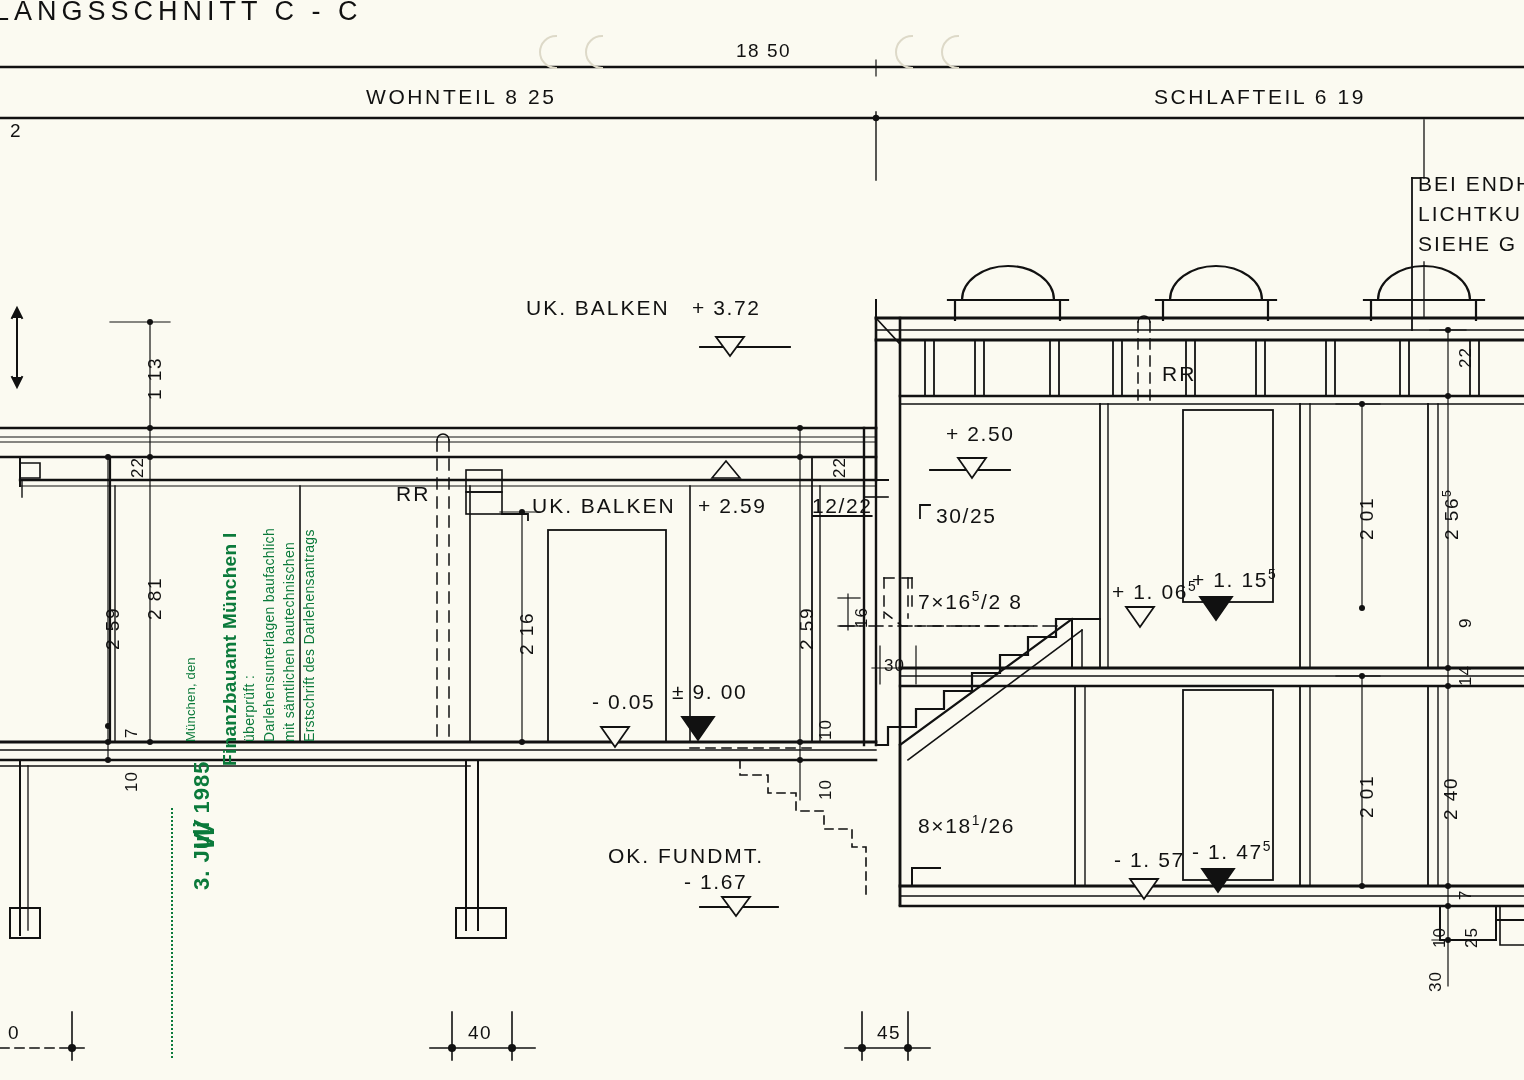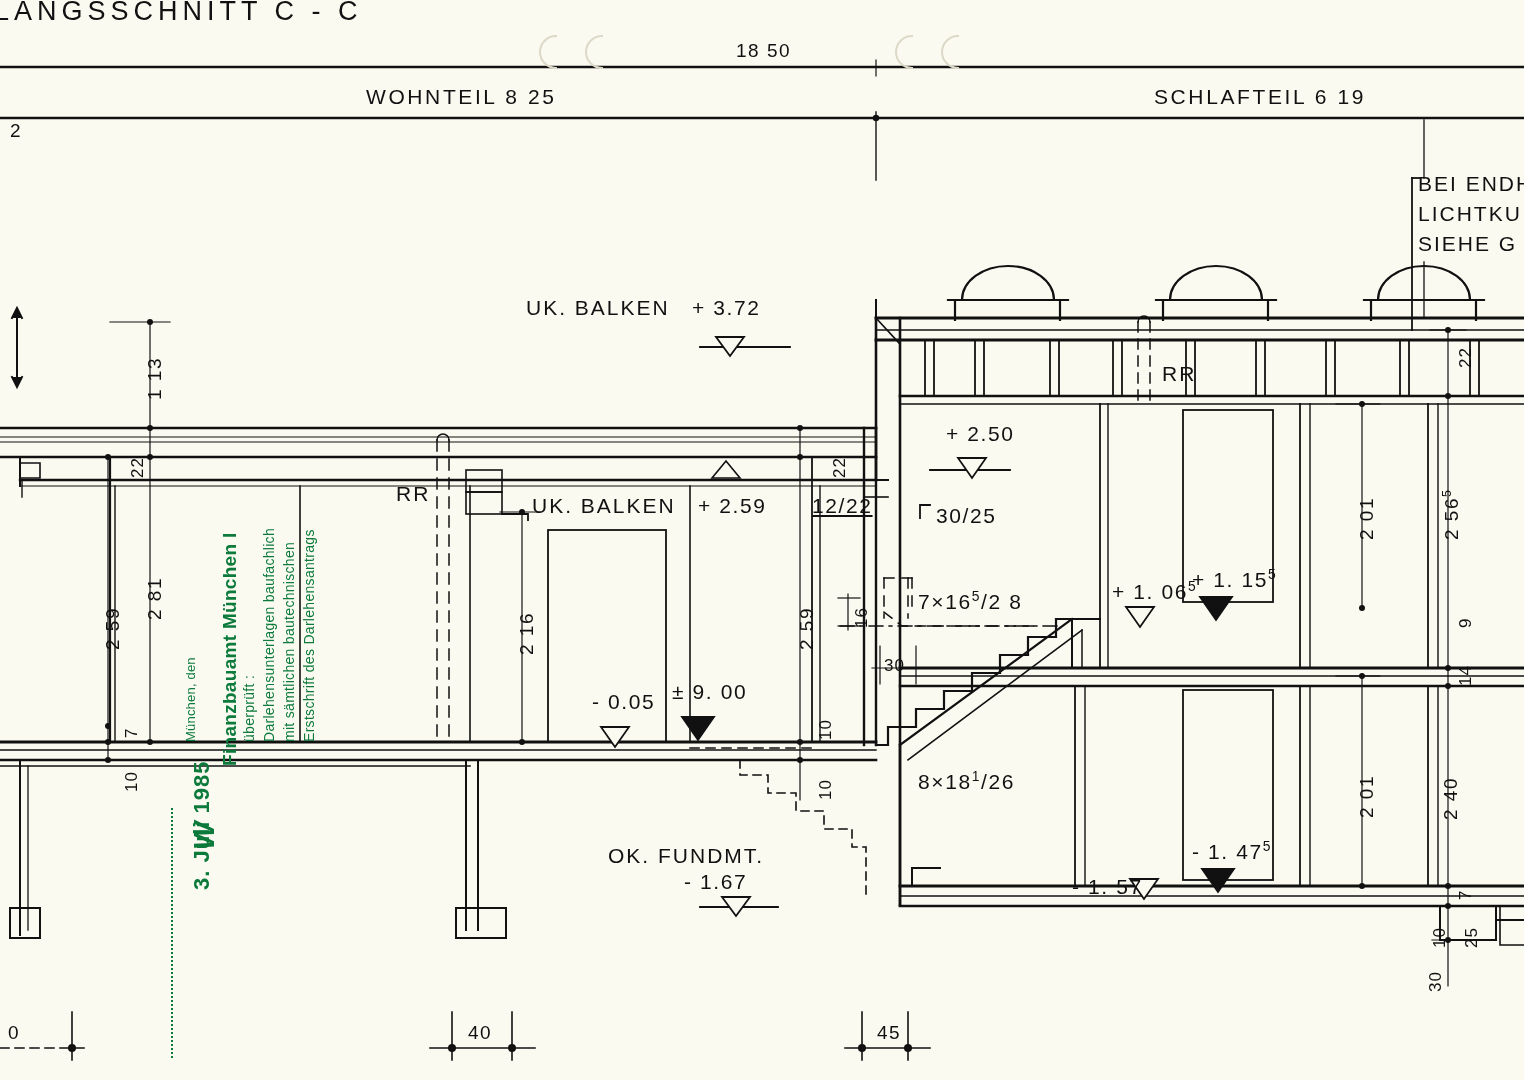--- a/index.html
+++ b/index.html
@@ -417,37 +417,37 @@
   <div class="lbl note" style="left:532px;top:494px;">UK. BALKEN</div>
   <div class="lbl elev" style="left:698px;top:494px;">+ 2.59</div>
   <div class="lbl elev" style="left:812px;top:494px;text-decoration:underline;">12/22</div>
 
   <div class="lbl elev" style="left:946px;top:422px;">+ 2.50</div>
   <div class="lbl elev" style="left:936px;top:504px;">30/25</div>
 
   <div class="lbl elev" style="left:918px;top:588px;">
     <span>7×16<span class="sup">5</span>/2 8</span>
   </div>
-  <div class="lbl elev" style="left:918px;top:768px;">
+  <div class="lbl elev" style="left:918px;top:812px;">
     <span>8×18<span class="sup">1</span>/26</span>
   </div>
 
   <div class="lbl elev" style="left:592px;top:690px;">- 0.05</div>
   <div class="lbl elev" style="left:672px;top:680px;">± 9. 00</div>
 
   <div class="lbl note" style="left:608px;top:844px;">OK. FUNDMT.</div>
   <div class="lbl elev" style="left:684px;top:870px;">- 1.67</div>
 
   <div class="lbl elev" style="left:1112px;top:578px;">
     <span>+ 1. 06</span><span class="sup">5</span>
   </div>
   <div class="lbl elev" style="left:1192px;top:566px;">
     <span>+ 1. 15</span><span class="sup">5</span>
   </div>
-  <div class="lbl elev" style="left:1072px;top:848px;margin-top:27px;">- 1. 57</div>
+  <div class="lbl elev" style="left:1114px;top:848px;">- 1. 57</div>
   <div class="lbl elev" style="left:1192px;top:838px;">
     <span>- 1. 47</span><span class="sup">5</span>
   </div>
 
   <div class="lbl dim rot" style="left:144px;top:400px;">1 13</div>
   <div class="lbl dimS rot" style="left:128px;top:478px;">22</div>
   <div class="lbl dim rot" style="left:102px;top:650px;">2 59</div>
   <div class="lbl dim rot" style="left:144px;top:620px;">2 81</div>
   <div class="lbl dimS rot" style="left:122px;top:738px;">7</div>
   <div class="lbl dimS rot" style="left:122px;top:792px;">10</div>

